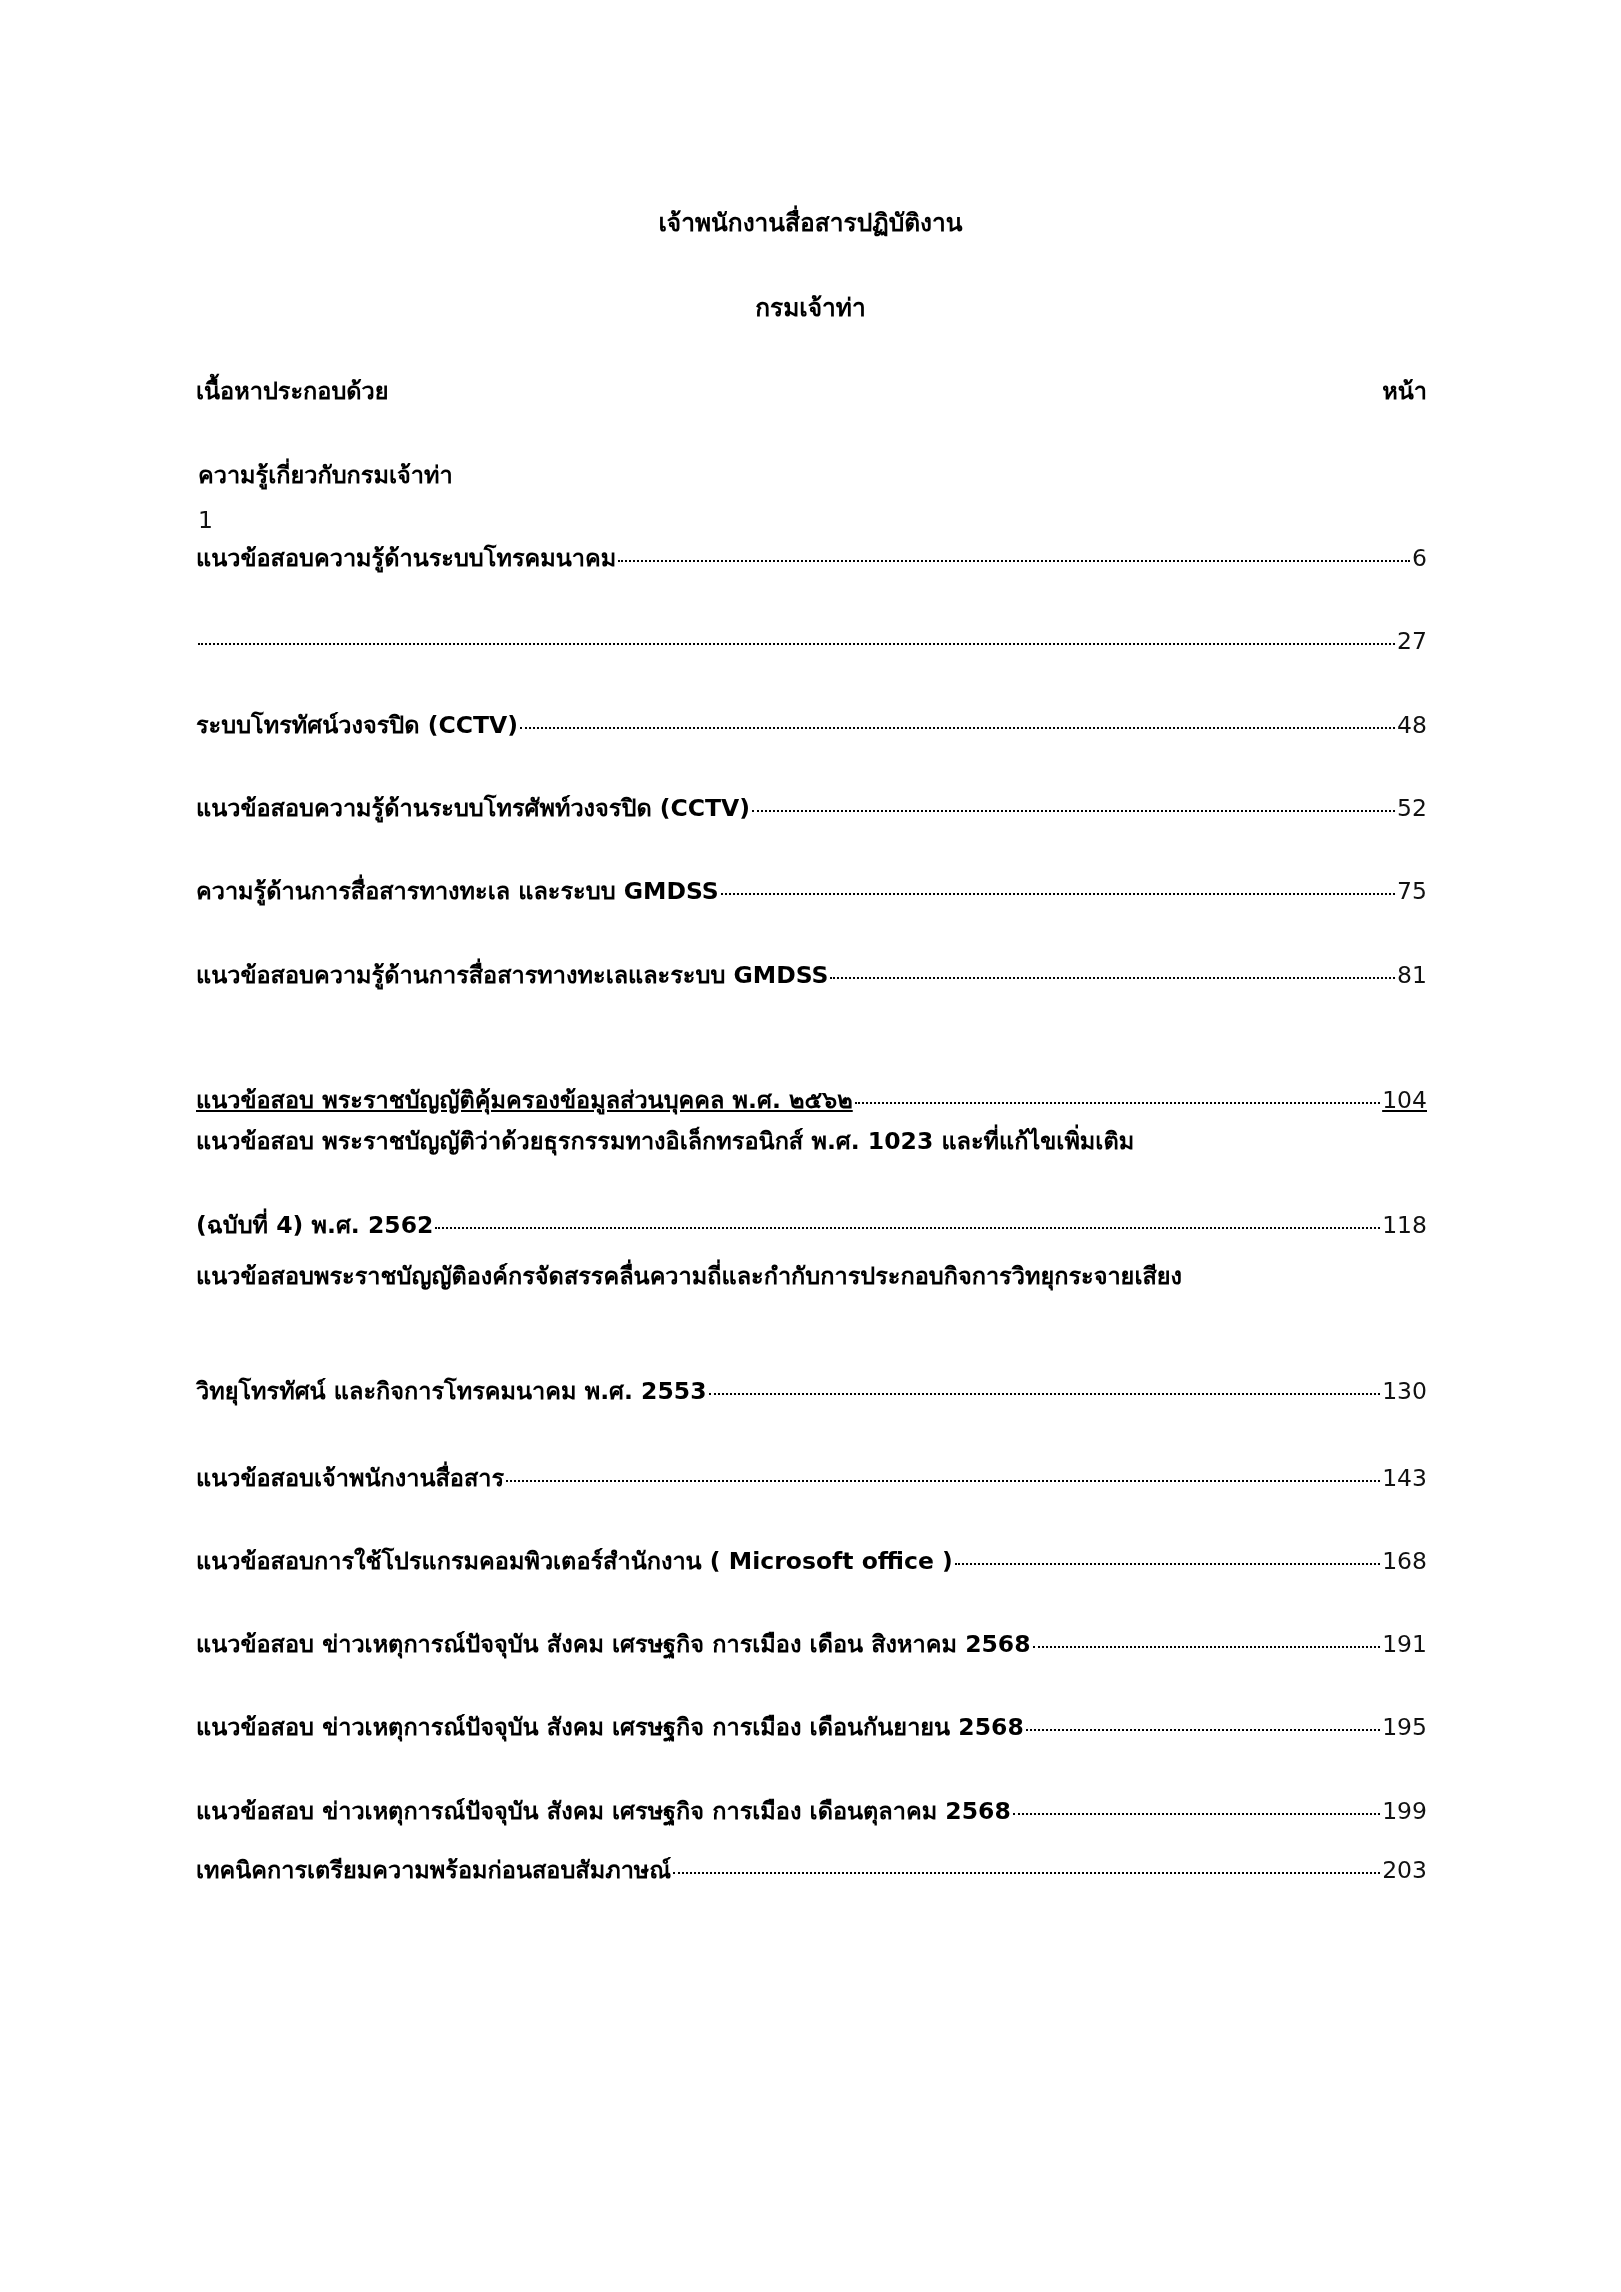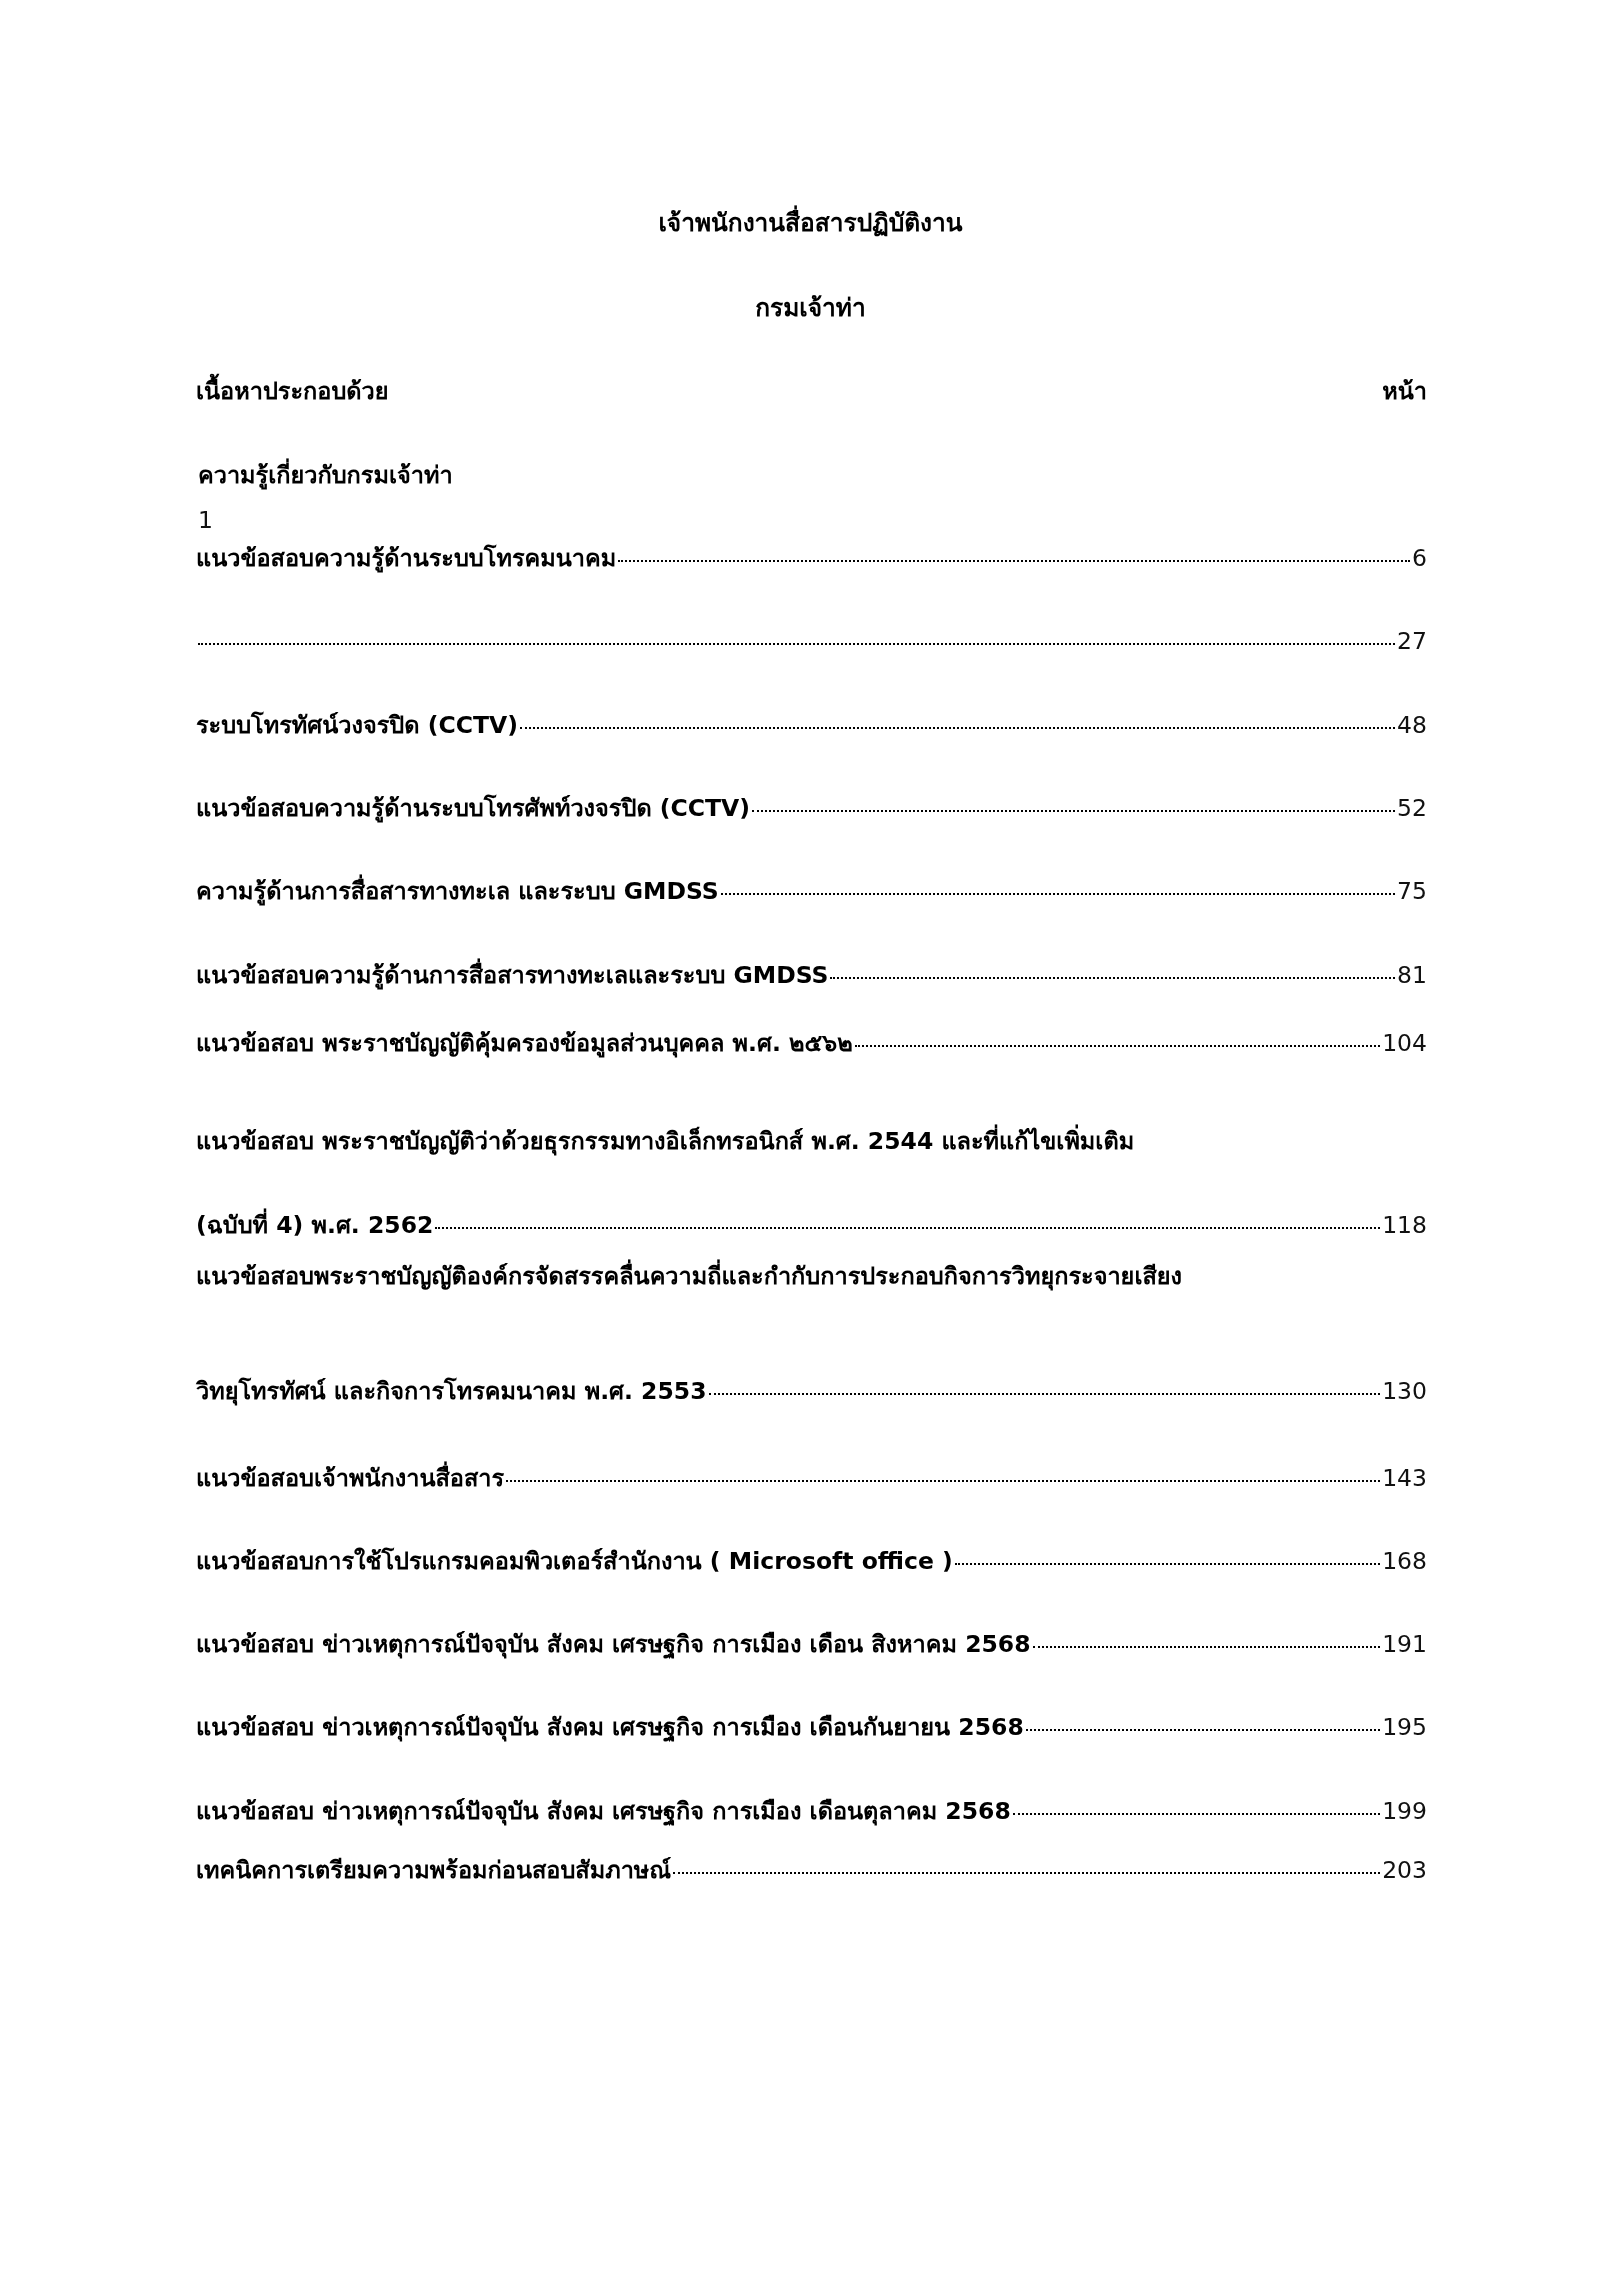--- a/index.html
+++ b/index.html
@@ -78,28 +78,28 @@
       <span class="leader"></span>
       <span class="page-num">75</span>
     </div>
 
     <div class="row" style="top:954px;">
       <span class="label">แนวข้อสอบความรู้ด้านการสื่อสารทางทะเลและระบบ GMDSS</span>
       <span class="leader"></span>
       <span class="page-num">81</span>
     </div>
 
-    <div class="row" style="top:1022px;">
+    <div class="row" style="top:1079px;text-decoration:underline;">
       <span class="label">แนวข้อสอบ พระราชบัญญัติคุ้มครองข้อมูลส่วนบุคคล พ.ศ. ๒๕๖๒</span>
       <span class="leader"></span>
       <span class="page-num">104</span>
     </div>
 
     <div class="row" style="top:1120px;">
-      <span class="label">แนวข้อสอบ พระราชบัญญัติว่าด้วยธุรกรรมทางอิเล็กทรอนิกส์ พ.ศ. 2544 และที่แก้ไขเพิ่มเติม</span>
+      <span class="label">แนวข้อสอบ พระราชบัญญัติว่าด้วยธุรกรรมทางอิเล็กทรอนิกส์ พ.ศ. 1023 และที่แก้ไขเพิ่มเติม</span>
     </div>
     <div class="row cont" style="top:1204px;">
       <span class="label">(ฉบับที่ 4) พ.ศ. 2562</span>
       <span class="leader"></span>
       <span class="page-num">118</span>
     </div>
 
     <div class="row" style="top:1255px;">
       <span class="label">แนวข้อสอบพระราชบัญญัติองค์กรจัดสรรคลื่นความถี่และกำกับการประกอบกิจการวิทยุกระจายเสียง</span>
     </div>

